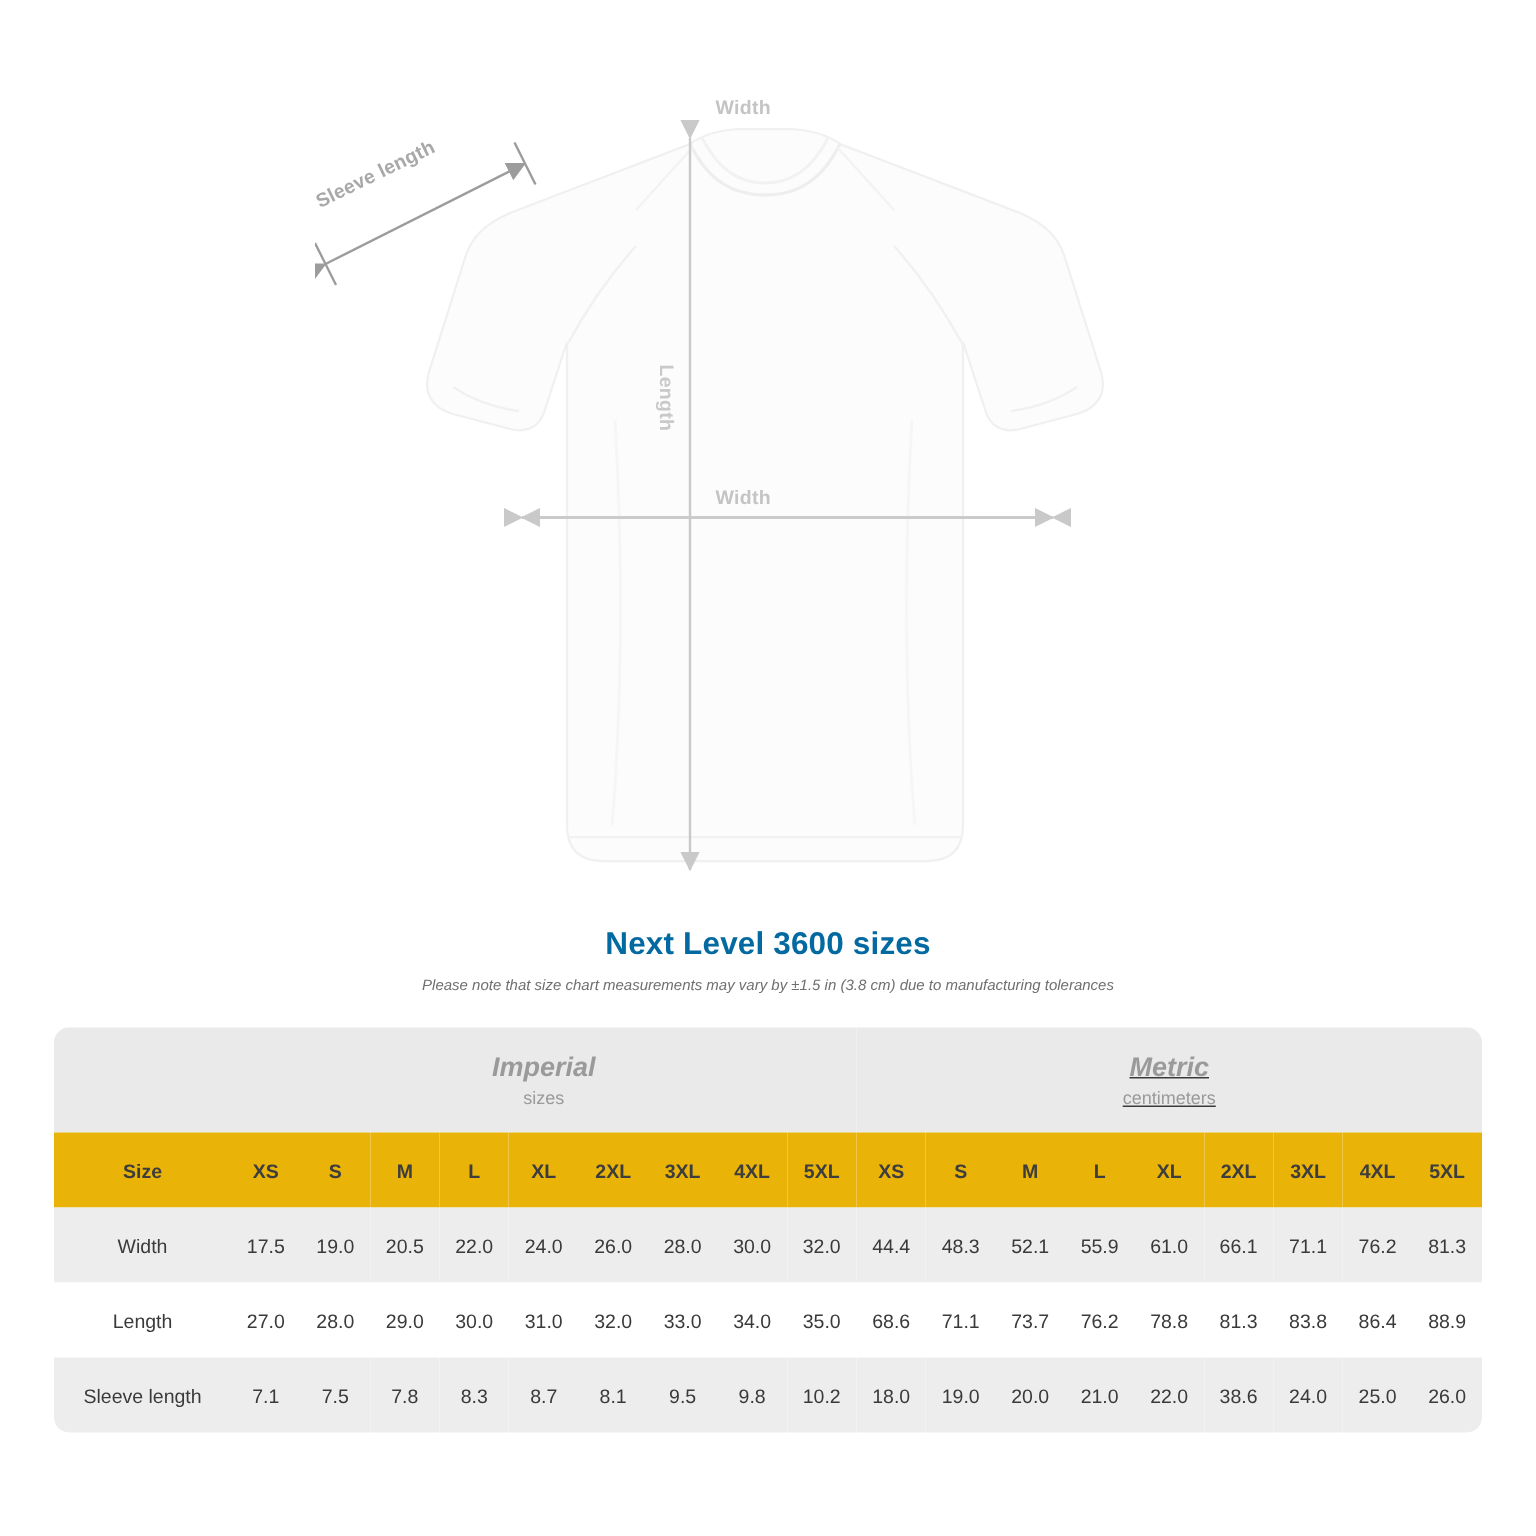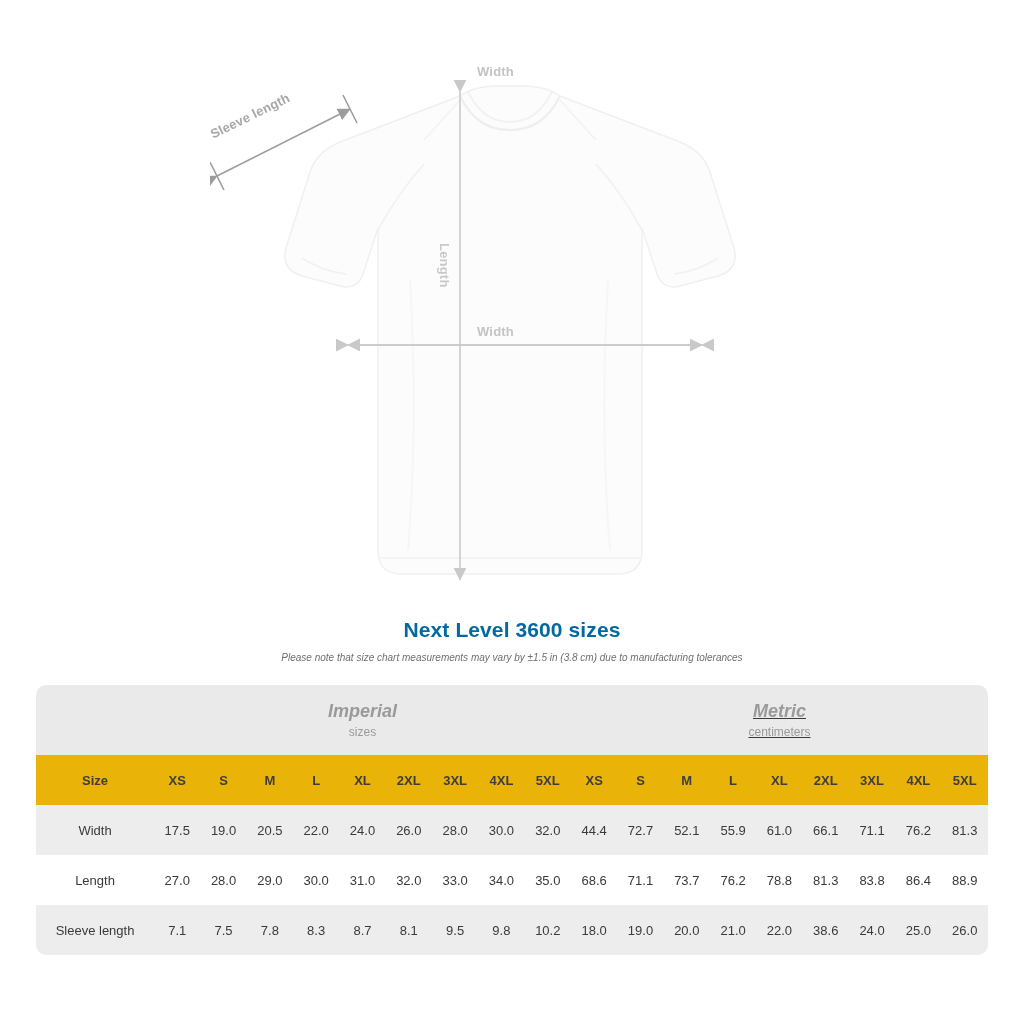--- a/index.html
+++ b/index.html
@@ -314,21 +314,21 @@
         <td>17.5</td>
         <td>19.0</td>
         <td>20.5</td>
         <td>22.0</td>
         <td>24.0</td>
         <td>26.0</td>
         <td>28.0</td>
         <td>30.0</td>
         <td>32.0</td>
         <td>44.4</td>
-        <td>72.7</td>
+        <td>48.3</td>
         <td>52.1</td>
         <td>55.9</td>
         <td>61.0</td>
         <td>66.1</td>
         <td>71.1</td>
         <td>76.2</td>
         <td>81.3</td>
       </tr>
 
       <tr class="data-row plain">

